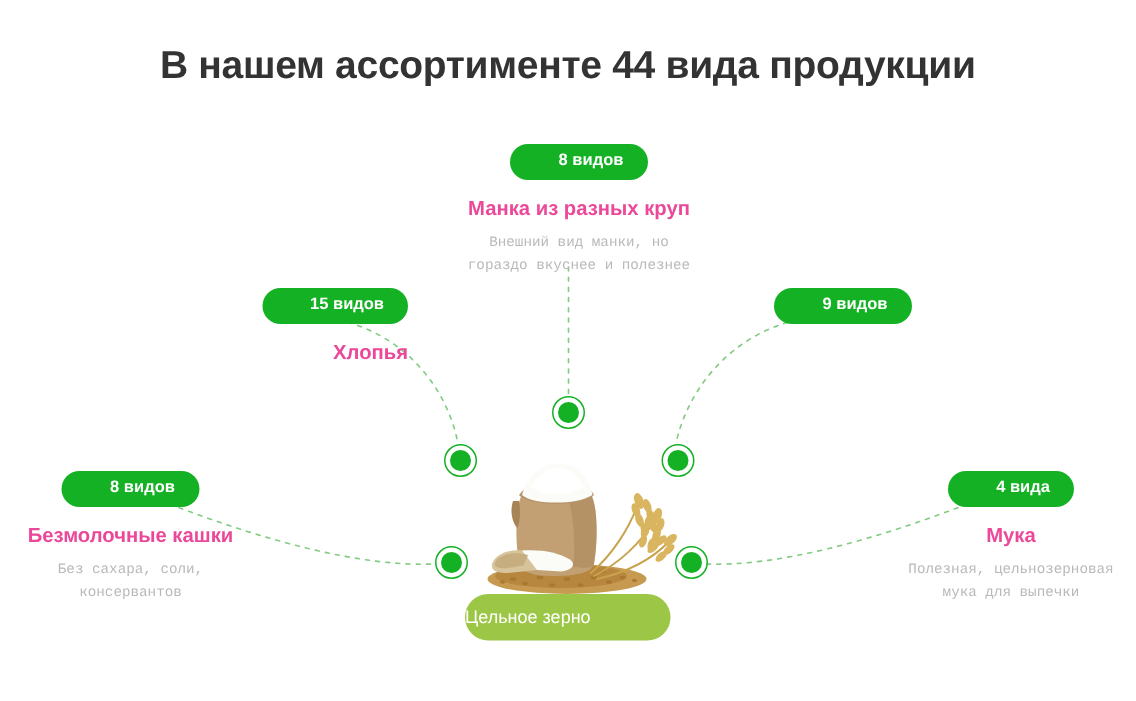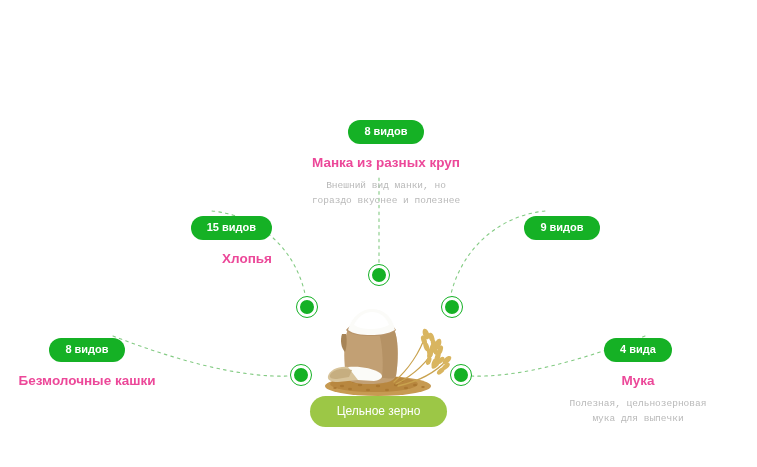--- a/index.html
+++ b/index.html
@@ -52,24 +52,23 @@
     position: absolute;
     text-align: center;
   }
   .node-badge {
     display: inline-block;
     background: #15b125;
     color: #ffffff;
     font-size: 11px;
     font-weight: 700;
     border-radius: 14px;
-    padding: 6px 16px 7px 16px;
+    padding: 6px 16px 7px 32px;
     line-height: 1;
     white-space: nowrap;
-    margin-top: 24px;
   }
   .node-title {
     margin-top: 11px;
     font-size: 13.5px;
     font-weight: 700;
     color: #ec4899;
     white-space: nowrap;
   }
   .node-desc {
     margin-top: 9px;
@@ -77,21 +76,21 @@
     line-height: 1.55;
     color: #b9b9b9;
     font-family: Liberation Mono, monospace;
   }
 
   
   .node-manka     { top: 96px;  left: 286px; width: 200px; }
   .node-hlopya    { top: 192px; left: 108px; width: 164px; text-align: right; }
   .node-krupy     { top: 192px; left: 480px; width: 164px; }
   .node-kashki    { top: 314px; left: 2px;   width: 170px; }
-  .node-muka      { top: 314px; left: 556px; width: 164px; }
+  .node-muka      { top: 314px; left: 592px; width: 164px; }
 
   
   .hub-dot {
     position: absolute;
     width: 20px;
     height: 20px;
     border-radius: 50%;
     background: #15b125;
     box-sizing: border-box;
     border: 3px solid #ffffff;
@@ -111,37 +110,37 @@
     width: 140px;
     height: 96px;
   }
 
   
   .center-pill {
     position: absolute;
     left: 310px;
     top: 396px;
     width: 137px;
-    text-align: center;
     background: #9cc746;
     color: #ffffff;
     font-size: 12px;
     font-weight: 400;
     border-radius: 16px;
     padding: 9px 0 10px 0;
     line-height: 1;
     white-space: nowrap;
     box-sizing: border-box;
   }
 </style>
 </head>
 <body>
 
 <div id="infographic">
 
+  <div class="page-title">В нашем ассортименте 44 вида продукции</div>
 
   <svg class="connector-layer" viewBox="0 0 757 467" width="757" height="467" xmlns="http://www.w3.org/2000/svg">
     <g fill="none" stroke="#7dc87d" stroke-width="1.1" stroke-dasharray="2.6 4.2" stroke-linecap="round" opacity="0.95">
 
       <path d="M 379 178 L 379 263"></path>
 
       <path d="M 212 211 C 262 216, 296 252, 305 294"></path>
 
       <path d="M 545 211 C 496 216, 461 252, 451 294"></path>
 
@@ -165,20 +164,24 @@
     <div class="node-title">Хлопья</div>
   </div>
 
   <div class="node node-krupy">
     <div class="node-badge">9 видов</div>
   </div>
 
   <div class="node node-kashki">
     <div class="node-badge">8 видов</div>
     <div class="node-title">Безмолочные кашки</div>
+    <div class="node-desc">
+      <div>Без сахара, соли,</div>
+      <div>консервантов</div>
+    </div>
   </div>
 
   <div class="node node-muka">
     <div class="node-badge">4 вида</div>
     <div class="node-title">Мука</div>
     <div class="node-desc">
       <div>Полезная, цельнозерновая</div>
       <div>мука для выпечки</div>
     </div>
   </div>

